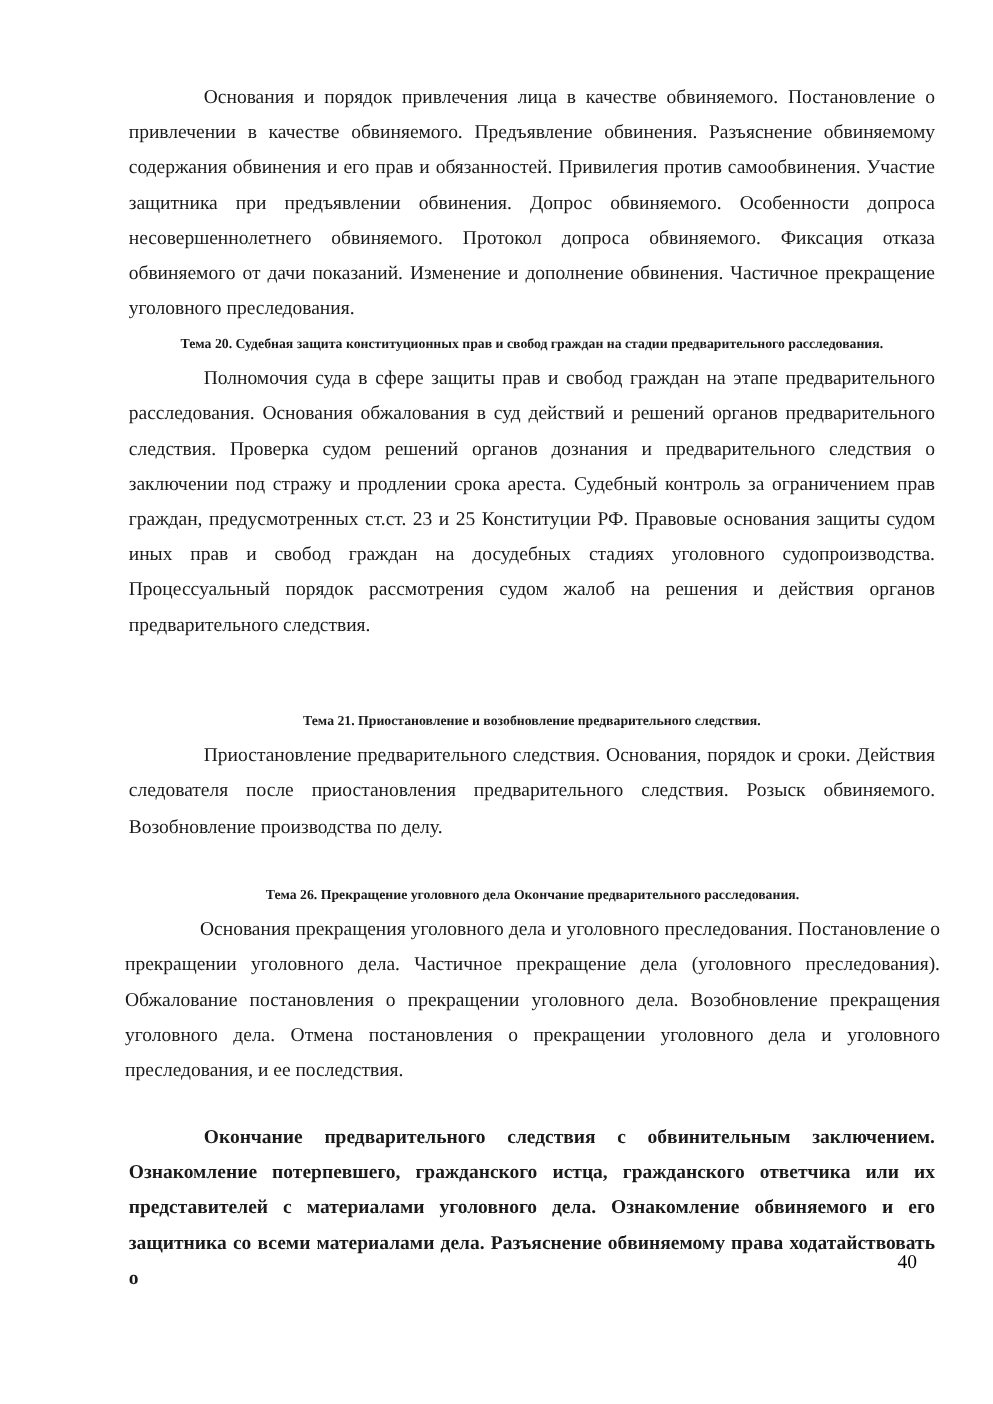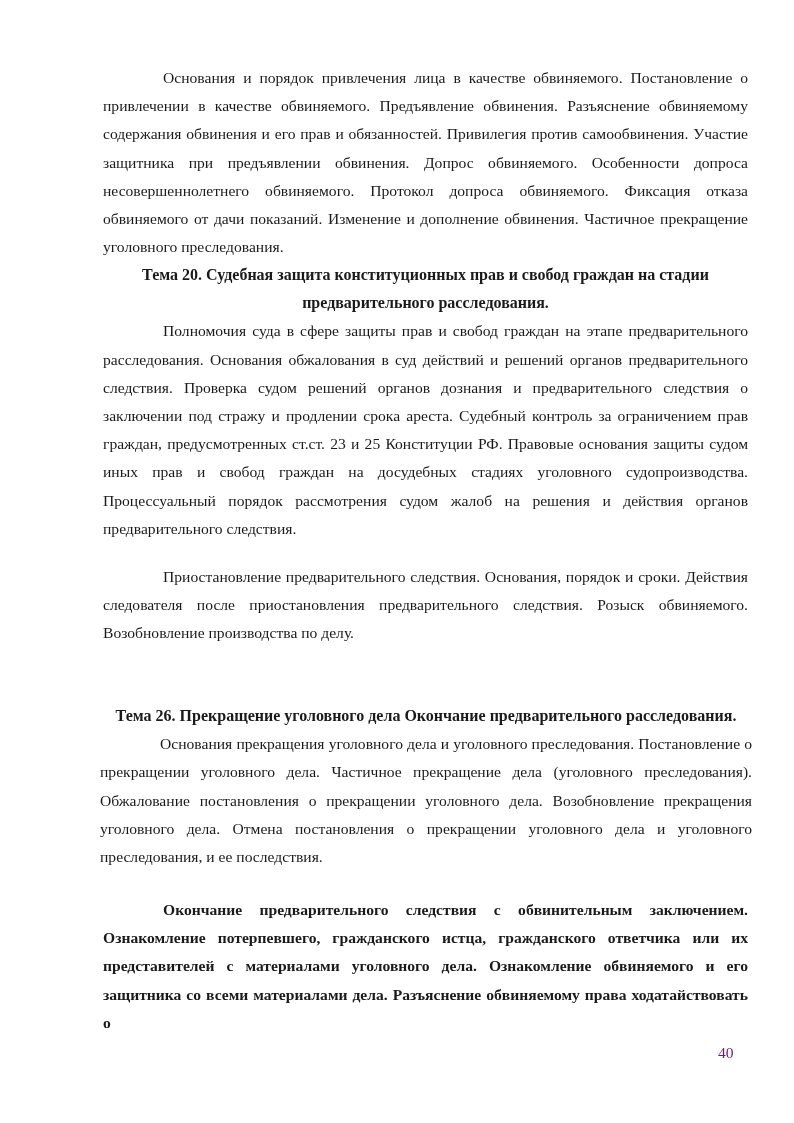--- a/index.html
+++ b/index.html
@@ -8,43 +8,44 @@
     position: absolute; left: 0; top: 0; width: 794px; height: 1123px;
     background: #ffffff; color: #1a1a1a;
     font-family: "Liberation Serif", serif;
   }
   .block { position: absolute; left: 103px; width: 645px; }
   .p {
     font-size: 15.6px; line-height: 28.2px; text-align: justify;
     text-indent: 60px; margin: 0;
   }
   .h {
-    font-size: 16px; line-height: 28.2px; font-weight: bold;
+    font-size: 11px; line-height: 28.2px; font-weight: bold;
     text-align: center; margin: 0;
   }
   .pagenum {
-    position: absolute; left: 718px; top: 1044px;
-    font-size: 15.6px; font-family: "Liberation Serif", serif; color: #701a75;
+    position: absolute; left: 718px; top: 1001px;
+    font-size: 15.6px; font-family: "Liberation Serif", serif; color: #000000;
   }
 </style>
 </head>
 <body>
 
 <div class="page">
 
   <div class="block" style="top:64px;">
     <p class="p">Основания и порядок привлечения лица в качестве обвиняемого. Постановление о привлечении в качестве обвиняемого. Предъявление обвинения. Разъяснение обвиняемому содержания обвинения и его прав и обязанностей. Привилегия против самообвинения. Участие защитника при предъявлении обвинения. Допрос обвиняемого. Особенности допроса несовершеннолетнего обвиняемого. Протокол допроса обвиняемого. Фиксация отказа обвиняемого от дачи показаний. Изменение и дополнение обвинения. Частичное прекращение уголовного преследования.</p>
   </div>
 
   <div class="block" style="top:261px;">
     <p class="h" style="padding:0 30px;">Тема 20. Судебная защита конституционных прав и свобод граждан на стадии предварительного расследования.</p>
     <p class="p">Полномочия суда в сфере защиты прав и свобод граждан на этапе предварительного расследования. Основания обжалования в суд действий и решений органов предварительного следствия. Проверка судом решений органов дознания и предварительного следствия о заключении под стражу и продлении срока ареста. Судебный контроль за ограничением прав граждан, предусмотренных ст.ст. 23 и 25 Конституции РФ. Правовые основания защиты судом иных прав и свобод граждан на досудебных стадиях уголовного судопроизводства. Процессуальный порядок рассмотрения судом жалоб на решения и действия органов предварительного следствия.</p>
   </div>
 
   <div class="block" style="top:563px;">
+    <p class="h">Тема 21. Приостановление и возобновление предварительного следствия.</p>
     <p class="p">Приостановление предварительного следствия. Основания, порядок и сроки. Действия следователя после приостановления предварительного следствия.  Розыск обвиняемого. Возобновление производства по делу.</p>
   </div>
 
   <div class="block" style="top:702px; left:100px; width:652px;">
     <p class="h" style="white-space:nowrap;">Тема 26. Прекращение уголовного дела Окончание предварительного расследования.</p>
     <p class="p">Основания прекращения уголовного дела и уголовного преследования. Постановление о прекращении уголовного дела. Частичное прекращение дела (уголовного преследования). Обжалование постановления о прекращении уголовного дела. Возобновление прекращения уголовного дела. Отмена постановления о прекращении уголовного дела и уголовного преследования, и ее последствия.</p>
   </div>
 
   <div class="block" style="top:896px;">
     <p class="p" style="text-align-last:justify;font-weight:bold;">Окончание предварительного следствия с обвинительным заключением. Ознакомление потерпевшего, гражданского истца, гражданского ответчика или их представителей с материалами уголовного дела. Ознакомление обвиняемого и его защитника со всеми материалами дела. Разъяснение обвиняемому права ходатайствовать о</p>

